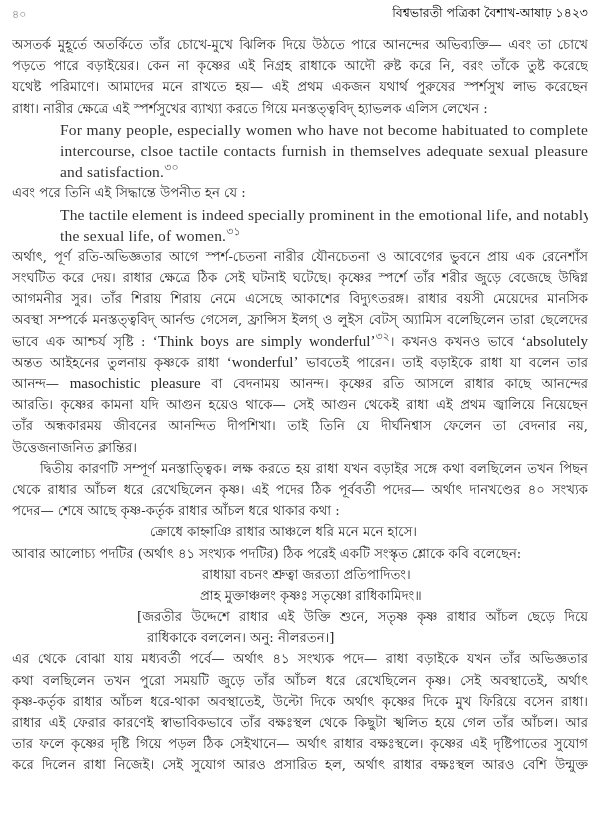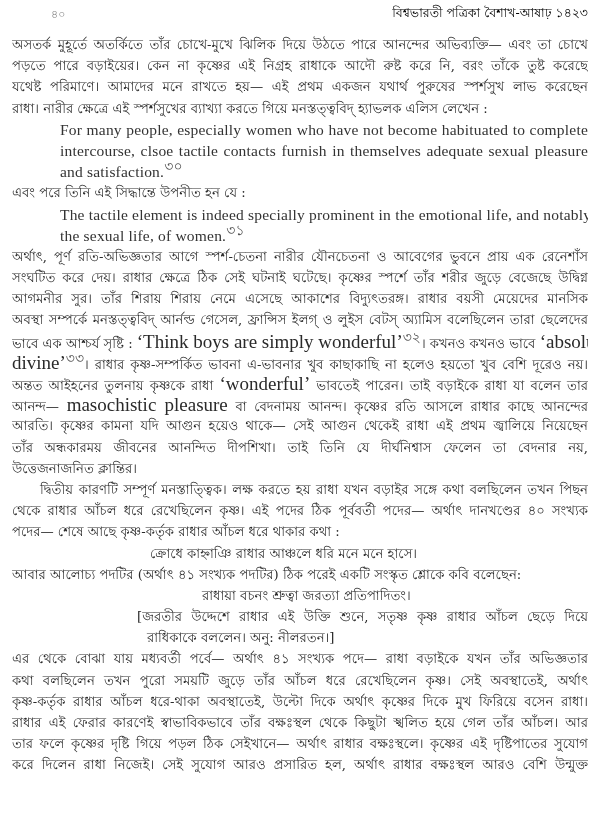--- a/index.html
+++ b/index.html
@@ -30,21 +30,20 @@
     height: 18px;
     font-size: 12px;
     color: #555;
   }
   .header .page-num {
     position: absolute;
     left: 0;
     top: 2px;
     font-size: 11px;
     color: #888;
-    margin-left: 39px;
   }
   .header .running-title {
     position: absolute;
     right: 0;
     top: 0;
     font-size: 12.5px;
     color: #000000;
   }
   .body {
     position: absolute;
@@ -81,28 +80,28 @@
   .verse .line {
     padding-left: 138px;
     text-align: right;
     text-align-last: left;
   }
   .translation .line {
     padding-left: 125px;
     width: 451px;
   }
   sup {
-    font-size: 14px;
+    font-size: 11px;
     line-height: 0;
     vertical-align: 6px;
     color: #555;
   }
   .en-inline {
     font-family: "Liberation Serif", "DejaVu Serif", serif;
-    font-size: 19px;
+    font-size: 15px;
   }
 </style>
 </head>
 <body>
 
 <div class="page">
 
   <div class="header">
     <span class="page-num">৪০</span>
     <span class="running-title">বিশ্বভারতী পত্রিকা বৈশাখ-আষাঢ় ১৪২৩</span>
@@ -131,21 +130,20 @@
       <span class="line en">The tactile element is indeed specially prominent in the emotional life, and notably</span>
       <span class="line en last"><span>the sexual life, of women.</span><sup>৩১</sup></span>
     </div>
 
     <div>
       <span class="line">অর্থাৎ, পূর্ণ রতি-অভিজ্ঞতার আগে স্পর্শ-চেতনা নারীর যৌনচেতনা ও আবেগের ভুবনে প্রায় এক রেনেশাঁস</span>
       <span class="line">সংঘটিত করে দেয়। রাধার ক্ষেত্রে ঠিক সেই ঘটনাই ঘটেছে। কৃষ্ণের স্পর্শে তাঁর শরীর জুড়ে বেজেছে উদ্বিগ্ন</span>
       <span class="line">আগমনীর সুর। তাঁর শিরায় শিরায় নেমে এসেছে আকাশের বিদ্যুৎতরঙ্গ। রাধার বয়সী মেয়েদের মানসিক</span>
       <span class="line">অবস্থা সম্পর্কে মনস্তত্ত্ববিদ্ আর্নল্ড গেসেল, ফ্রান্সিস ইলগ্ ও লুইস বেটস্ অ্যামিস বলেছিলেন তারা ছেলেদের</span>
       <span class="line"><span>ভাবে এক আশ্চর্য সৃষ্টি : </span><span class="en-inline">‘Think boys are simply wonderful’</span><sup>৩২</sup><span>। কখনও কখনও ভাবে </span><span class="en-inline">‘absolutely</span></span>
-      <span class="line"><span class="en-inline">divine’</span><sup>৩৩</sup><span>। রাধার কৃষ্ণ-সম্পর্কিত ভাবনা এ-ভাবনার খুব কাছাকাছি না হলেও হয়তো খুব বেশি দূরেও নয়।</span></span>
       <span class="line"><span>অন্তত আইহনের তুলনায় কৃষ্ণকে রাধা </span><span class="en-inline">‘wonderful’</span><span> ভাবতেই পারেন। তাই বড়াইকে রাধা যা বলেন তার</span></span>
       <span class="line"><span>আনন্দ— </span><span class="en-inline">masochistic pleasure</span><span> বা বেদনাময় আনন্দ। কৃষ্ণের রতি আসলে রাধার কাছে আনন্দের</span></span>
       <span class="line">আরতি। কৃষ্ণের কামনা যদি আগুন হয়েও থাকে— সেই আগুন থেকেই রাধা এই প্রথম জ্বালিয়ে নিয়েছেন</span>
       <span class="line">তাঁর অন্ধকারময় জীবনের আনন্দিত দীপশিখা। তাই তিনি যে দীর্ঘনিশ্বাস ফেলেন তা বেদনার নয়,</span>
       <span class="line last">উত্তেজনাজনিত ক্লান্তির।</span>
     </div>
 
     <div>
       <span class="line indent-first" style="width:548px">দ্বিতীয় কারণটি সম্পূর্ণ মনস্তাত্ত্বিক। লক্ষ করতে হয় রাধা যখন বড়াইর সঙ্গে কথা বলছিলেন তখন পিছন</span>
       <span class="line">থেকে রাধার আঁচল ধরে রেখেছিলেন কৃষ্ণ। এই পদের ঠিক পূর্ববর্তী পদের— অর্থাৎ দানখণ্ডের ৪০ সংখ্যক</span>
@@ -155,20 +153,21 @@
     <div class="verse">
       <span class="line">ক্রোধে কাহ্নাঞি রাধার আঞ্চলে ধরি মনে মনে হাসে।</span>
     </div>
 
     <div>
       <span class="line last">আবার আলোচ্য পদটির (অর্থাৎ ৪১ সংখ্যক পদটির) ঠিক পরেই একটি সংস্কৃত শ্লোকে কবি বলেছেন:</span>
     </div>
 
     <div class="verse">
       <span class="line" style="padding-left:190px">রাধায়া বচনং শ্রুত্বা জরত্যা প্রতিপাদিতং।</span>
+      <span class="line" style="padding-left:188px">প্রাহ মুক্তাঞ্চলং কৃষ্ণঃ সতৃষ্ণো রাধিকামিদং॥</span>
     </div>
 
     <div class="translation">
       <span class="line">[জরতীর উদ্দেশে রাধার এই উক্তি শুনে, সতৃষ্ণ কৃষ্ণ রাধার আঁচল ছেড়ে দিয়ে</span>
       <span class="line last" style="padding-left:135px">রাধিকাকে বললেন। অনু: নীলরতন।]</span>
     </div>
 
     <div>
       <span class="line">এর থেকে বোঝা যায় মধ্যবর্তী পর্বে— অর্থাৎ ৪১ সংখ্যক পদে— রাধা বড়াইকে যখন তাঁর অভিজ্ঞতার</span>
       <span class="line">কথা বলছিলেন তখন পুরো সময়টি জুড়ে তাঁর আঁচল ধরে রেখেছিলেন কৃষ্ণ। সেই অবস্থাতেই, অর্থাৎ</span>

